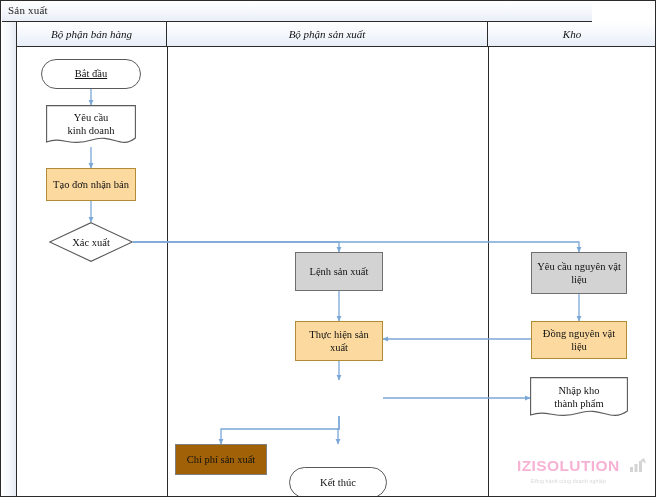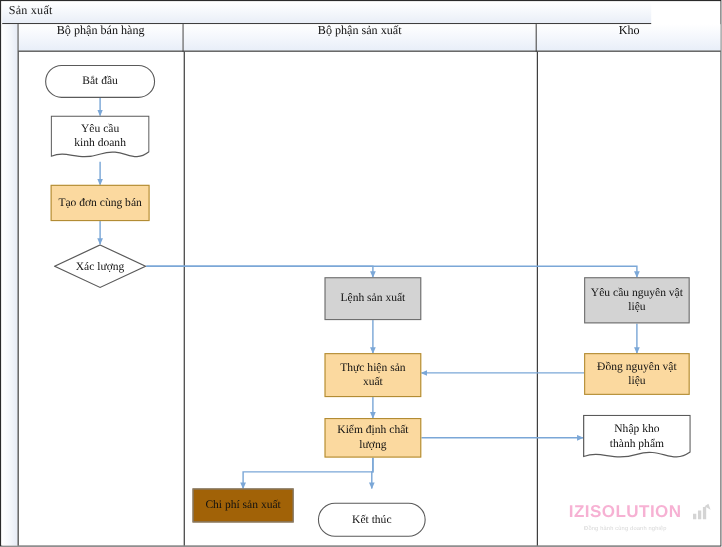--- a/index.html
+++ b/index.html
@@ -16,22 +16,22 @@
 
   
   .phase-band{position:absolute;left:1px;top:21px;width:15px;height:475px;
       background:linear-gradient(to right,#ffffff 0%,#f2f5fa 60%,#e6ebf5 100%);
       border-right:1px solid #2b2b2b;box-sizing:border-box;}
 
   
   .lane-head{position:absolute;top:21px;height:25px;box-sizing:border-box;
       background:linear-gradient(to bottom,#ffffff 0%,#f4f7fc 50%,#e8eef8 100%);
       border-bottom:1px solid #2b2b2b;
-      display:flex;align-items:flex-start;justify-content:center;
-      font-size:11px;color:#111;}
+      display:flex;align-items:center;justify-content:center;
+      font-size:11px;color:#111;font-style:italic;}
   #lh0{left:16px;width:150px;border-right:1px solid #2b2b2b;}
   #lh1{left:166px;width:321px;border-right:1px solid #2b2b2b;}
   #lh2{left:487px;width:168px;}
 
   
   .lane-sep{position:absolute;top:46px;width:0;height:450px;
       border-left:1px solid #2b2b2b;}
   #ls0{left:166px;}
   #ls1{left:487px;}
 
@@ -121,63 +121,60 @@
       <path d="M338,360 L338,379"></path>
 
       <path d="M382,397 L529,397"></path>
 
       <path d="M338,415 L338,428 L220,428 L220,443"></path>
 
       <path d="M338,415 L338,428 L337,428 L337,443"></path>
     </g>
   </svg>
 
-  <div class="node term" style="left:40px;top:58px;width:100px;height:30px;">
+  <div class="node term" style="left:40px;top:58px;width:100px;height:30px;text-decoration:underline;">
     <span>Bắt đầu</span>
   </div>
 
   <div class="doc-wrap" style="left:45px;top:104px;width:90px;height:44px;">
     <svg width="90" height="44">
       <path d="M0.6,0.6 H89.4 V33 C74,45 67,28 45.5,35 C24,42 16,31 0.6,37 Z" fill="#ffffff" stroke="#5a5a5a" stroke-width="1.1"></path>
     </svg>
     <div class="dclabel" style="top:5px;height:28px;">
       <span>Yêu cầu kinh doanh</span>
     </div>
   </div>
 
   <div class="node proc-orange" style="left:45px;top:167px;width:90px;height:33px;">
-    <span>Tạo đơn cùng bán</span>
+    <span>Tạo đơn nhận bán</span>
   </div>
 
   <div class="diamond-wrap" style="left:48px;top:221px;width:84px;height:40px;">
     <svg width="84" height="40">
       <path d="M42,0.7 L83.3,20 L42,39.3 L0.7,20 Z" fill="#ffffff" stroke="#5a5a5a" stroke-width="1.1"></path>
     </svg>
     <div class="dlabel">
-      <span>Xác lượng</span>
+      <span>Xác xuất</span>
     </div>
   </div>
 
   <div class="node proc-gray" style="left:294px;top:251px;width:88px;height:39px;">
     <span>Lệnh sản xuất</span>
   </div>
 
   <div class="node proc-orange" style="left:294px;top:320px;width:88px;height:40px;">
     <span>Thực hiện sản xuất</span>
   </div>
 
-  <div class="node proc-orange" style="left:294px;top:379px;width:88px;height:36px;">
-    <span>Kiểm định chất lượng</span>
-  </div>
 
   <div class="node proc" style="left:174px;top:443px;width:92px;height:31px;">
     <span>Chi phí sản xuất</span>
   </div>
 
-  <div class="node term" style="left:288px;top:456px;width:98px;height:31px;">
+  <div class="node term" style="left:288px;top:466px;width:98px;height:31px;">
     <span>Kết thúc</span>
   </div>
 
   <div class="node proc-gray" style="left:530px;top:251px;width:96px;height:42px;">
     <span>Yêu cầu nguyên vật liệu</span>
   </div>
 
   <div class="node proc-orange" style="left:530px;top:320px;width:96px;height:38px;">
     <span>Đồng nguyên vật liệu</span>
   </div>

